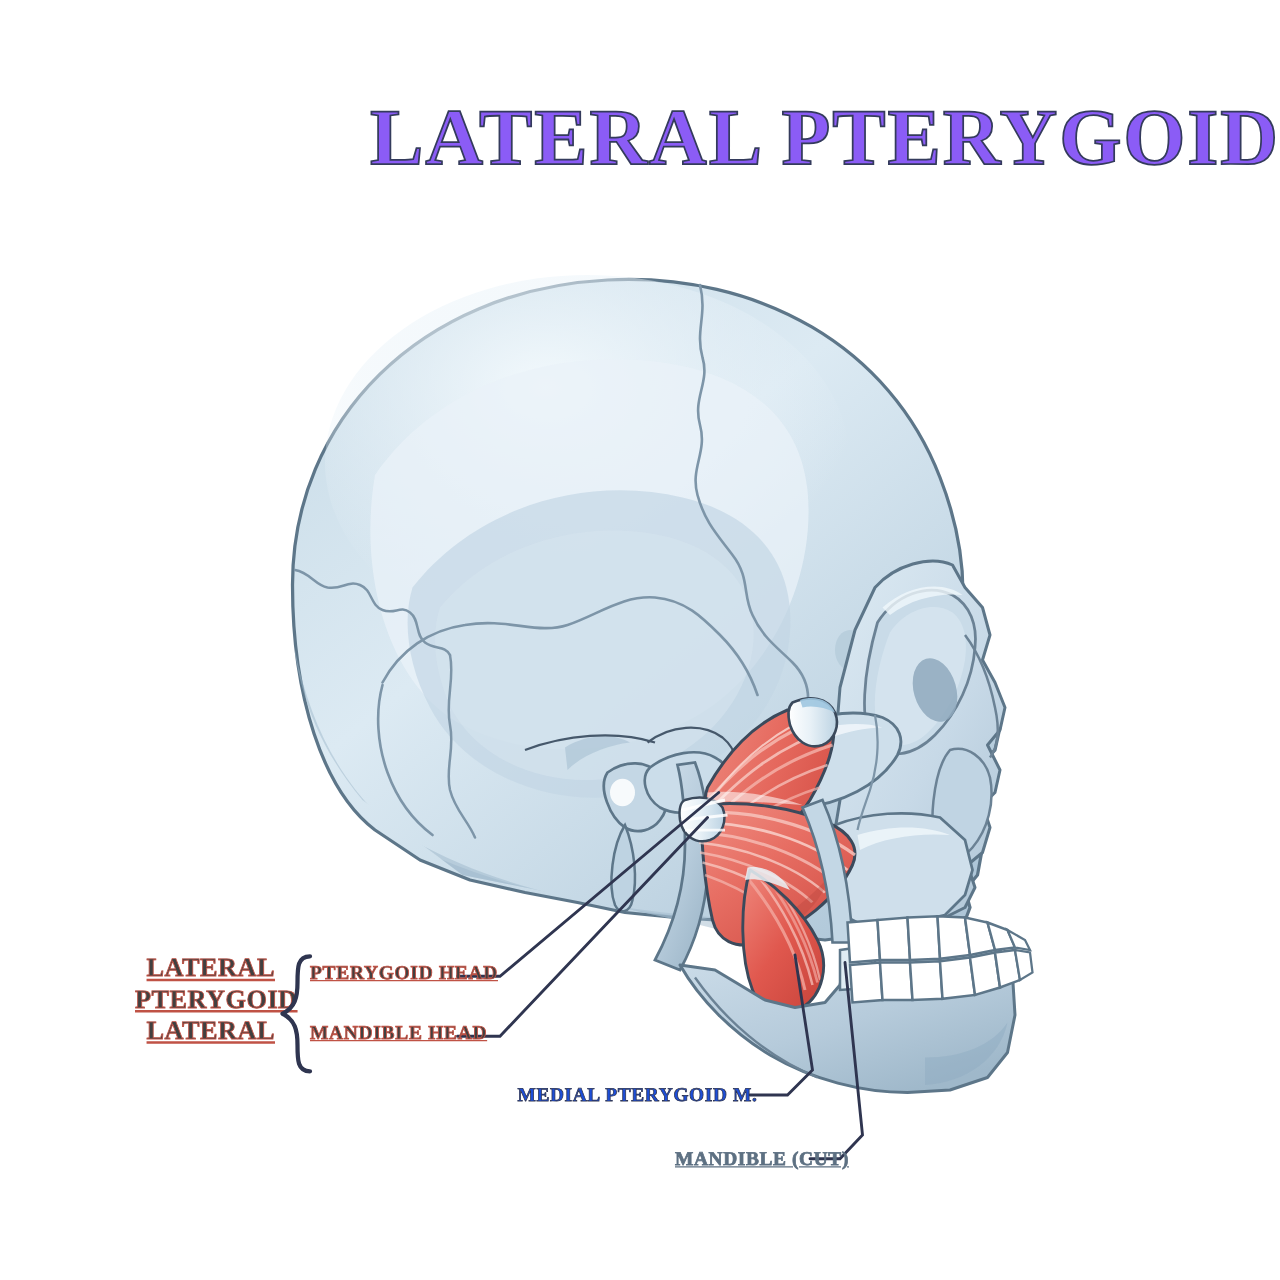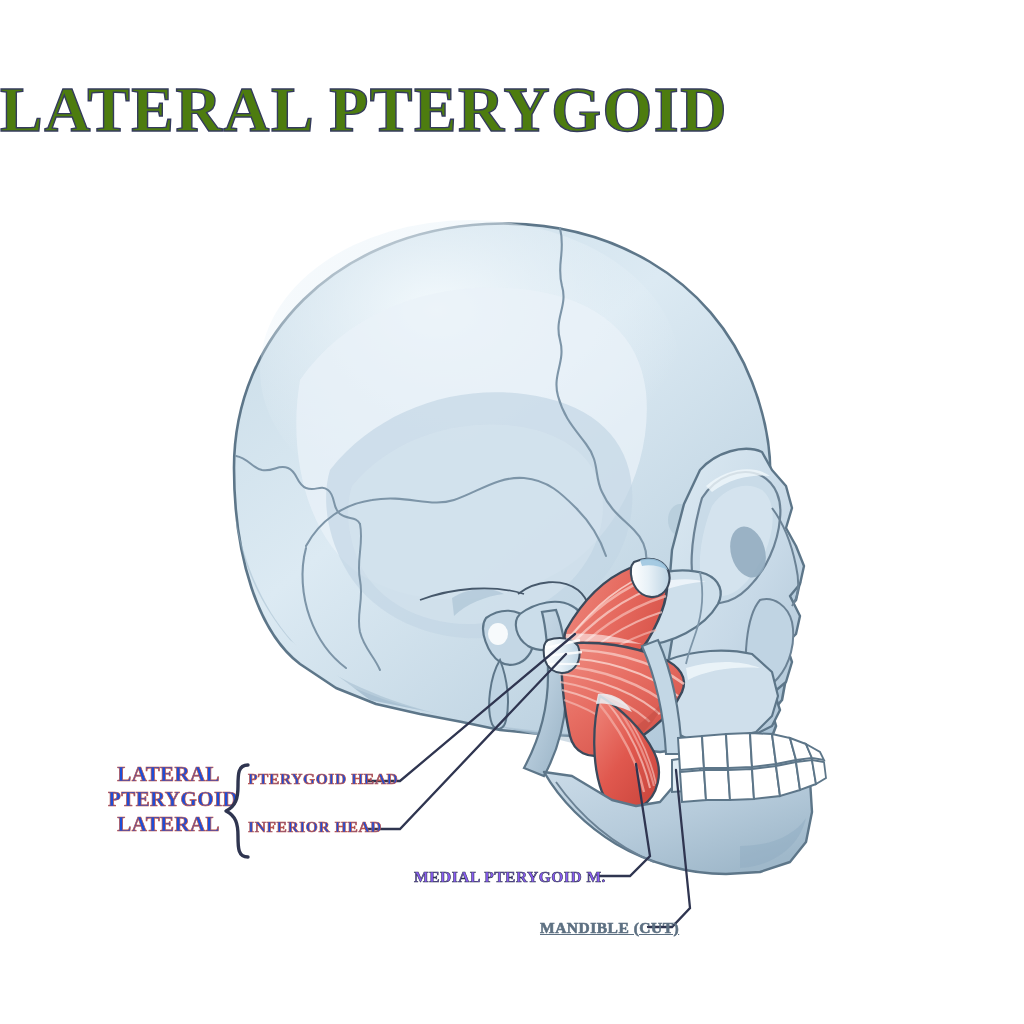--- a/index.html
+++ b/index.html
@@ -4,43 +4,43 @@
 <title>Lateral Pterygoid</title>
 <style>
   html,body{margin:0;padding:0;background:#ffffff;}
   body{width:1024px;height:1024px;overflow:hidden;
        font-family:"Liberation Serif", serif;}
   #stage{position:relative;width:1024px;height:1024px;background:#fff;}
 
   
   #title{
     position:absolute; left:0; top:78px; width:1024px;
-    text-align:left;
+    text-align:right;
     font-family:"Liberation Serif", serif;
     font-weight:bold;
     font-size:64px;
     letter-spacing:1.5px;
-    color:#4d7c0f;
+    color:#8b5cf6;
     line-height:1;
     -webkit-text-stroke:1.4px #343b5c;
   }
 
   
   #art{position:absolute;left:0;top:0;width:1024px;height:1024px;}
 
   
   .lbl{
     position:absolute;
     font-family:"Liberation Serif", serif;
     font-weight:bold;
     white-space:nowrap;
     line-height:1.18;
   }
-  .lbl-red{ color:#1d4ed8; -webkit-text-stroke:0.7px #c05245;}
-  .lbl-navy{ color:#8b5cf6; -webkit-text-stroke:0.6px #2f3550;}
+  .lbl-red{ color:#404040;text-decoration:underline; -webkit-text-stroke:0.7px #c05245;}
+  .lbl-navy{ color:#1d4ed8; -webkit-text-stroke:0.6px #2f3550;}
   .lbl-slate{ color:#5d7082; -webkit-text-stroke:0.6px #5d7082;}
 
   #grp-title{
     left:108px; top:762px; width:112px;
     font-size:21px; letter-spacing:0.4px;
     text-align:right;
   }
   #grp-title div{ display:block; }
 
   #sup-head{ left:248px; top:770px; font-size:15.5px; letter-spacing:0.6px;}
@@ -413,17 +413,17 @@
     <div>PTERYGOID</div>
     <div>LATERAL</div>
   </div>
 
   <svg style="position:absolute;left:222px;top:762px;width:34px;height:98px;" viewBox="0 0 34 98">
     <path d="M26,3 C16,3 16,12 16,24 C16,36 14,44 4,49
              C14,54 16,62 16,74 C16,86 16,95 26,95" fill="none" stroke="#2f3550" stroke-width="3.4" stroke-linecap="round" stroke-linejoin="round"></path>
   </svg>
 
   <div id="sup-head" class="lbl lbl-red">PTERYGOID HEAD</div>
-  <div id="inf-head" class="lbl lbl-red">INFERIOR HEAD</div>
+  <div id="inf-head" class="lbl lbl-red">MANDIBLE HEAD</div>
   <div id="medial-lbl" class="lbl lbl-navy">MEDIAL PTERYGOID M.</div>
   <div id="mandible-lbl" class="lbl lbl-slate">MANDIBLE (CUT)</div>
 
 </div>
 
 </body></html>

